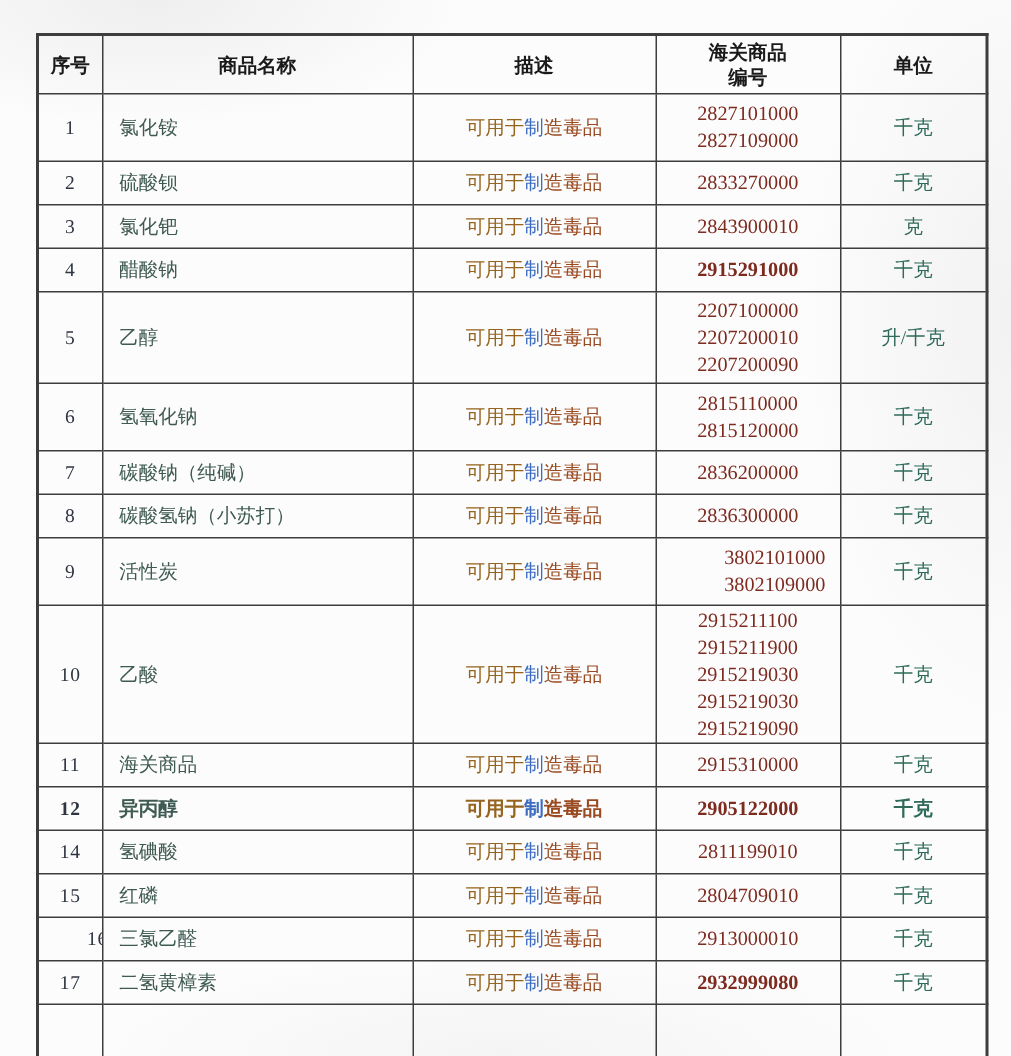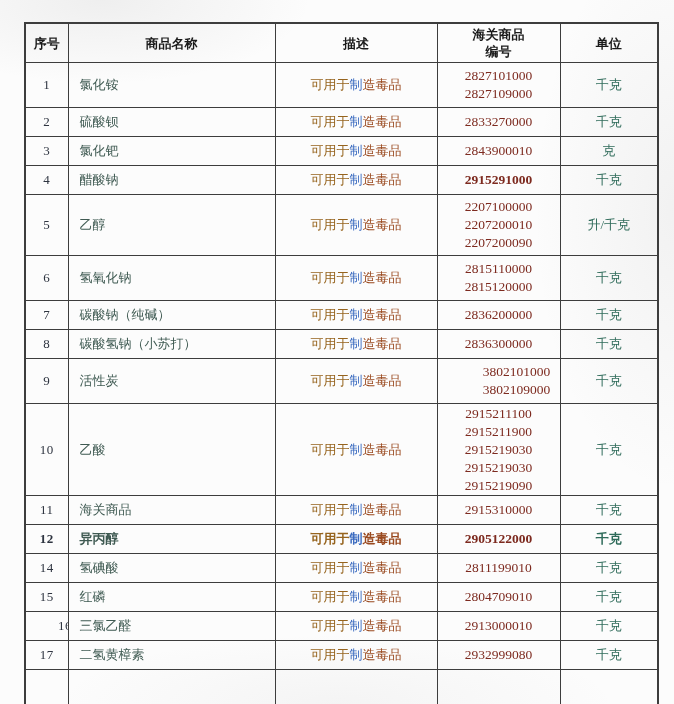--- a/index.html
+++ b/index.html
@@ -237,21 +237,21 @@
           <td class="col-desc"><span style="color: rgb(150, 100, 30);">可用于</span><span style="color: rgb(60, 108, 192);">制</span><span style="color: rgb(154, 74, 32);">造毒品</span></td>
           <td class="col-codes" style="color: rgb(125, 42, 31);">
             <div class="code-line">2913000010</div>
           </td>
           <td class="col-unit" style="color: rgb(47, 107, 90);">千克</td>
         </tr>
         <tr style="height: 29px;">
           <td class="col-index" style="color: rgb(46, 52, 64); text-align: center;">17</td>
           <td class="col-name" style="color: rgb(63, 90, 82);">二氢黄樟素</td>
           <td class="col-desc"><span style="color: rgb(150, 100, 30);">可用于</span><span style="color: rgb(60, 108, 192);">制</span><span style="color: rgb(154, 74, 32);">造毒品</span></td>
-          <td class="col-codes" style="color: rgb(125, 42, 31);">
+          <td class="col-codes" style="color: rgb(125, 42, 31); font-weight: bold;">
             <div class="code-line">2932999080</div>
           </td>
           <td class="col-unit" style="color: rgb(47, 107, 90);">千克</td>
         </tr>
         <tr style="height: 40px;">
           <td class="col-index"></td>
           <td class="col-name"></td>
           <td class="col-desc"></td>
           <td class="col-codes"></td>
           <td class="col-unit"></td>

